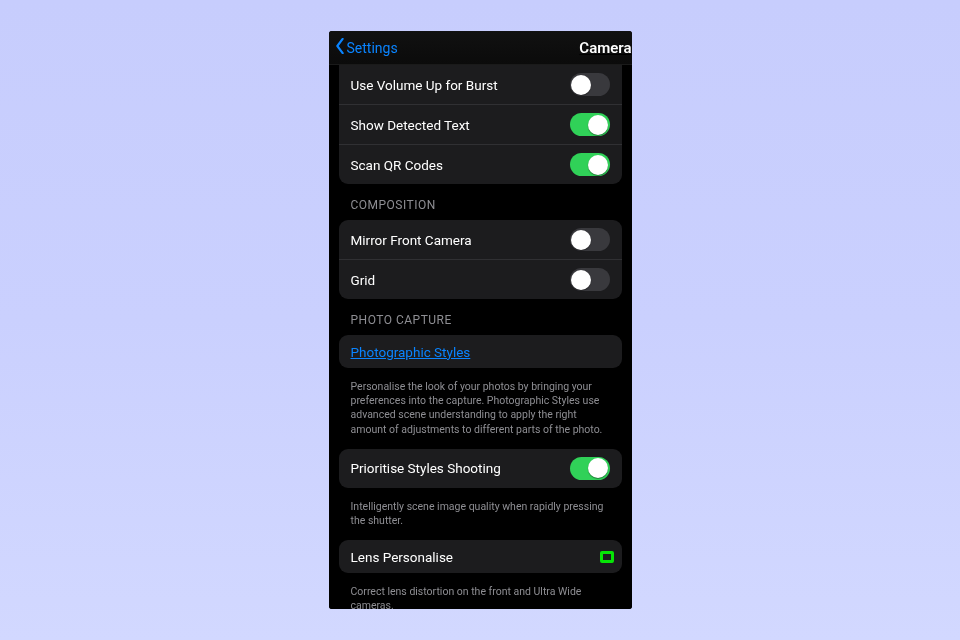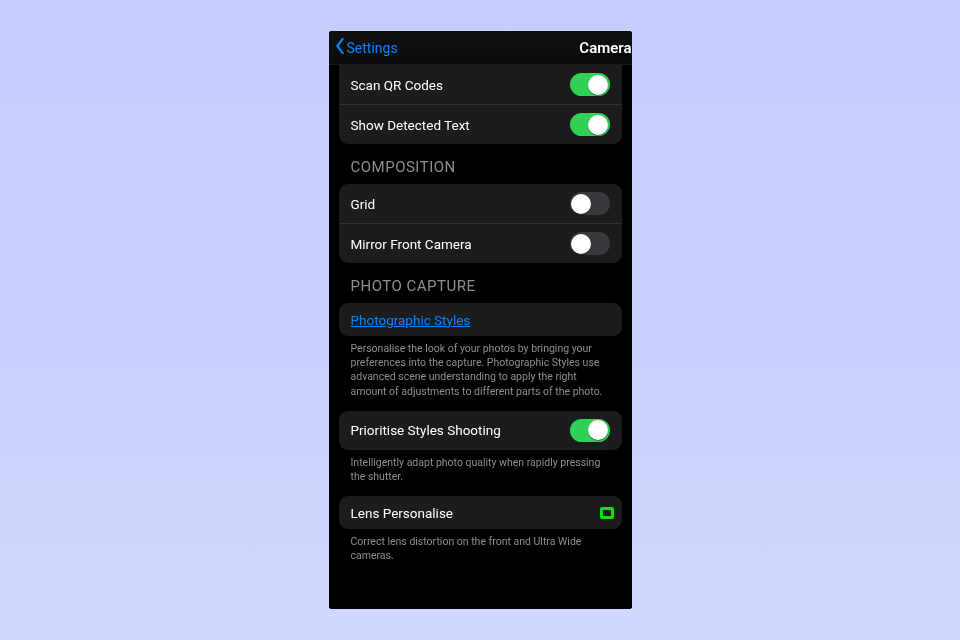--- a/index.html
+++ b/index.html
@@ -66,25 +66,25 @@
   }
   .row:first-child{border-top:none;}
   .row .label{
     color:#fff;font-size:13.5px;
   }
   .row.link .label{color:#0a84ff;text-decoration:underline;}
 
   .section-header{
     margin:14px 22px 4px 22px;
     color:#8e8e93;
-    font-size:15px;
+    font-size:12px;
     letter-spacing:0.5px;
   }
   .footer-text{
-    margin:6px 22px 2px 22px;
+    margin:12px 22px 2px 22px;
     color:#8e8e93;
     font-size:10.5px;
     line-height:1.35;
   }
 
   
   .toggle{
     position:relative;
     width:40px;height:23px;
     border-radius:23px;
@@ -124,43 +124,49 @@
       </span>
       <span>Settings</span>
     </div>
     <div class="title">Camera</div>
   </div>
 
   <div class="scroll">
 
     <div class="group first">
       <div class="row">
+        <span class="label">Use Volume Up for Burst</span>
+        <span class="toggle">
+              <span class="knob"></span>
+            </span>
+      </div>
+      <div class="row">
+        <span class="label">Show Detected Text</span>
+        <span class="toggle on">
+              <span class="knob"></span>
+            </span>
+      </div>
+      <div class="row">
         <span class="label">Scan QR Codes</span>
         <span class="toggle on">
               <span class="knob"></span>
             </span>
       </div>
-      <div class="row">
-        <span class="label">Show Detected Text</span>
-        <span class="toggle on">
-              <span class="knob"></span>
-            </span>
-      </div>
     </div>
 
     <div class="section-header">COMPOSITION</div>
     <div class="group">
       <div class="row">
+        <span class="label">Mirror Front Camera</span>
+        <span class="toggle">
+              <span class="knob"></span>
+            </span>
+      </div>
+      <div class="row">
         <span class="label">Grid</span>
-        <span class="toggle">
-              <span class="knob"></span>
-            </span>
-      </div>
-      <div class="row">
-        <span class="label">Mirror Front Camera</span>
         <span class="toggle">
               <span class="knob"></span>
             </span>
       </div>
     </div>
 
     <div class="section-header">PHOTO CAPTURE</div>
     <div class="group">
       <div class="row link">
         <span class="label">Photographic Styles</span>
@@ -169,21 +175,21 @@
     <div class="footer-text">Personalise the look of your photos by bringing your preferences into the capture. Photographic Styles use advanced scene understanding to apply the right amount of adjustments to different parts of the photo.</div>
 
     <div class="group" style="margin-top:12px">
       <div class="row">
         <span class="label">Prioritise Styles Shooting</span>
         <span class="toggle on">
               <span class="knob"></span>
             </span>
       </div>
     </div>
-    <div class="footer-text">Intelligently adapt photo quality when rapidly pressing the shutter.</div>
+    <div class="footer-text">Intelligently scene image quality when rapidly pressing the shutter.</div>
 
     <div class="group" style="margin-top:12px">
       <div class="row">
         <span class="label">Lens Personalise</span>
         <span class="highlight-box">
           <span class="toggle on"></span>
         </span>
       </div>
     </div>
     <div class="footer-text">Correct lens distortion on the front and Ultra Wide cameras.</div>

